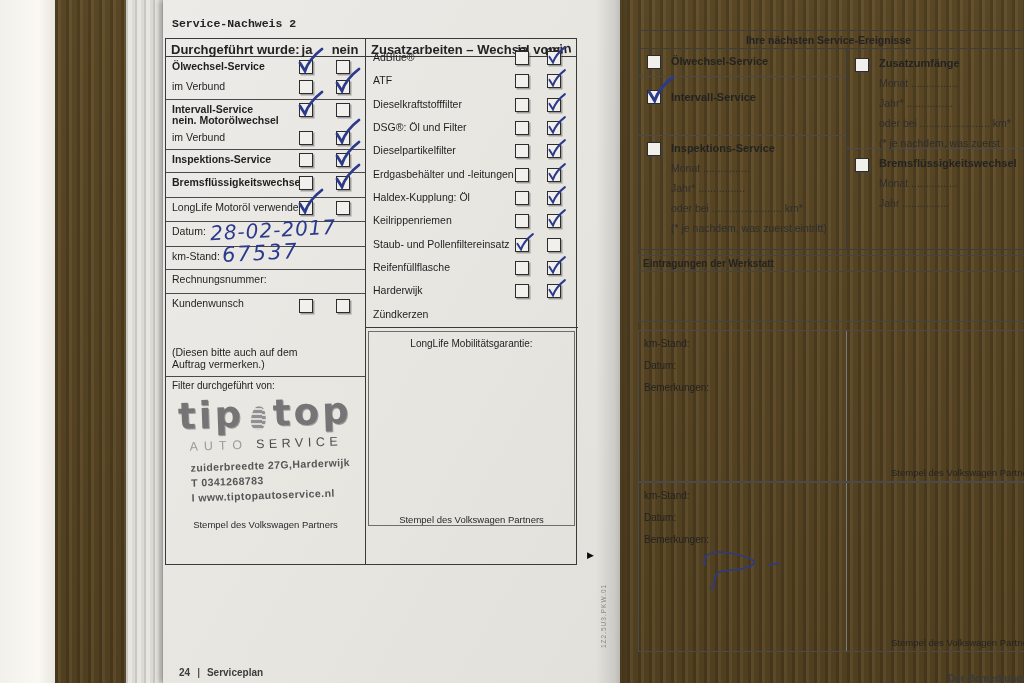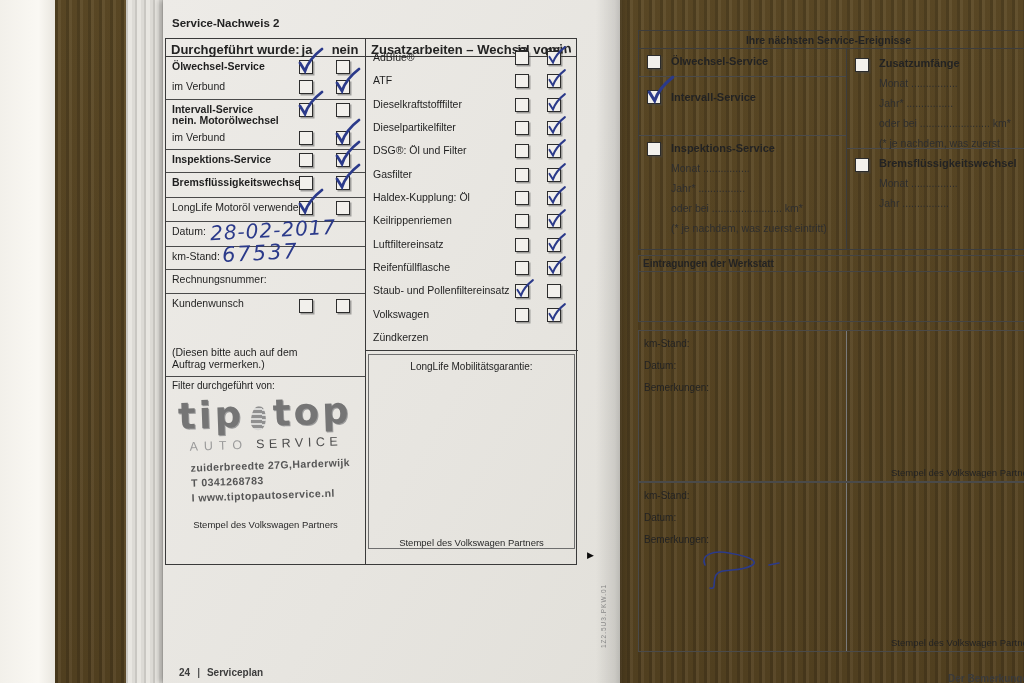--- a/index.html
+++ b/index.html
@@ -19,21 +19,21 @@
   .page { position:absolute; top:0; height:683px; }
   .page-left { left:163px; width:457px;
     background:linear-gradient(120deg,#edebe7,#e7e5e0 60%,#e2e0da);
     box-shadow:-4px 0 6px rgba(0,0,0,.25); }
   .page-right { left:620px; width:404px; overflow:hidden;
     background:linear-gradient(100deg,#f3f2ee,#eeedე8 70%,#ecebe6); }
   .fold-shadow { position:absolute; left:596px; top:0; width:34px; height:683px;
     background:linear-gradient(90deg, rgba(0,0,0,0) 0%, rgba(0,0,0,.10) 55%, rgba(0,0,0,.18) 72%, rgba(0,0,0,.02) 100%); }
 
   
-  .lp-title { position:absolute; left:9px; top:17px; font-size:11.5px; font-weight:bold; }
+  .lp-title { position:absolute; left:9px; top:17px; font-size:11.5px; font-weight:bold;font-family:Liberation Mono, monospace; }
   .svc-table { position:absolute; left:2px; top:38px; width:412px; height:527px;
     border:1.6px solid #3a3a3a; }
   .vdiv { position:absolute; left:199px; top:0; bottom:0; border-left:1.2px solid #3a3a3a; }
   .thead { position:relative; height:18px; border-bottom:1.2px solid #3a3a3a; font-size:13px; font-weight:bold; }
   .thead span { position:absolute; top:3px; }
   .h-ja1  { left:130px; width:22px; text-align:center; }
   .h-nein1{ left:164px; width:30px; text-align:center; }
   .h-left { left:5px; }
   .h-right{ left:205px;text-align:right; }
   .h-ja2  { left:345px; width:24px; text-align:center; top:2px; }
@@ -347,43 +347,43 @@
             <span class="cbx cell-ja">
               
             </span>
             <span class="cbx cell-nein checked">
               <svg class="check" viewBox="0 0 30 30">
                 <path d="M5 17 L10 25 Q14 13 27 3"></path>
               </svg>
             </span>
           </div>
           <div class="mrow">
+            <span>DSG®: Öl und Filter</span>
+            <span class="cbx cell-ja">
+              
+            </span>
+            <span class="cbx cell-nein checked">
+              <svg class="check" viewBox="0 0 30 30">
+                <path d="M5 17 L10 25 Q14 13 27 3"></path>
+              </svg>
+            </span>
+          </div>
+          <div class="mrow">
             <span>Dieselpartikelfilter</span>
             <span class="cbx cell-ja">
               
             </span>
             <span class="cbx cell-nein checked">
               <svg class="check" viewBox="0 0 30 30">
                 <path d="M5 17 L10 25 Q14 13 27 3"></path>
               </svg>
             </span>
           </div>
           <div class="mrow">
-            <span>DSG®: Öl und Filter</span>
-            <span class="cbx cell-ja">
-              
-            </span>
-            <span class="cbx cell-nein checked">
-              <svg class="check" viewBox="0 0 30 30">
-                <path d="M5 17 L10 25 Q14 13 27 3"></path>
-              </svg>
-            </span>
-          </div>
-          <div class="mrow">
-            <span>Gasfilter</span>
+            <span>Erdgasbehälter und -leitungen</span>
             <span class="cbx cell-ja">
               
             </span>
             <span class="cbx cell-nein checked">
               <svg class="check" viewBox="0 0 30 30">
                 <path d="M5 17 L10 25 Q14 13 27 3"></path>
               </svg>
             </span>
           </div>
           <div class="mrow">
@@ -392,42 +392,20 @@
               
             </span>
             <span class="cbx cell-nein checked">
               <svg class="check" viewBox="0 0 30 30">
                 <path d="M5 17 L10 25 Q14 13 27 3"></path>
               </svg>
             </span>
           </div>
           <div class="mrow">
             <span>Keilrippenriemen</span>
-            <span class="cbx cell-ja">
-              
-            </span>
-            <span class="cbx cell-nein checked">
-              <svg class="check" viewBox="0 0 30 30">
-                <path d="M5 17 L10 25 Q14 13 27 3"></path>
-              </svg>
-            </span>
-          </div>
-          <div class="mrow">
-            <span>Luftfiltereinsatz</span>
-            <span class="cbx cell-ja">
-              
-            </span>
-            <span class="cbx cell-nein checked">
-              <svg class="check" viewBox="0 0 30 30">
-                <path d="M5 17 L10 25 Q14 13 27 3"></path>
-              </svg>
-            </span>
-          </div>
-          <div class="mrow">
-            <span>Reifenfüllflasche</span>
             <span class="cbx cell-ja">
               
             </span>
             <span class="cbx cell-nein checked">
               <svg class="check" viewBox="0 0 30 30">
                 <path d="M5 17 L10 25 Q14 13 27 3"></path>
               </svg>
             </span>
           </div>
           <div class="mrow">
@@ -435,21 +413,32 @@
             <span class="cbx cell-ja checked">
               <svg class="check" viewBox="0 0 30 30">
                 <path d="M5 17 L10 25 Q14 13 27 3"></path>
               </svg>
             </span>
             <span class="cbx cell-nein">
               
             </span>
           </div>
           <div class="mrow">
-            <span>Volkswagen</span>
+            <span>Reifenfüllflasche</span>
+            <span class="cbx cell-ja">
+              
+            </span>
+            <span class="cbx cell-nein checked">
+              <svg class="check" viewBox="0 0 30 30">
+                <path d="M5 17 L10 25 Q14 13 27 3"></path>
+              </svg>
+            </span>
+          </div>
+          <div class="mrow">
+            <span>Harderwijk</span>
             <span class="cbx cell-ja">
               
             </span>
             <span class="cbx cell-nein checked">
               <svg class="check" viewBox="0 0 30 30">
                 <path d="M5 17 L10 25 Q14 13 27 3"></path>
               </svg>
             </span>
           </div>
           <div class="mrow">

